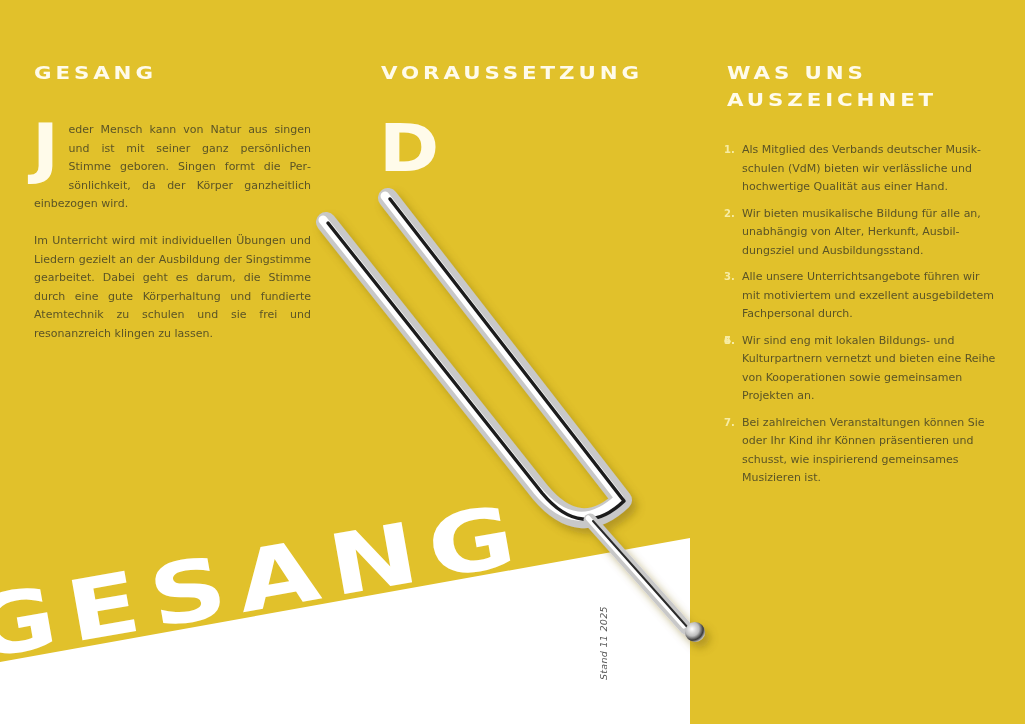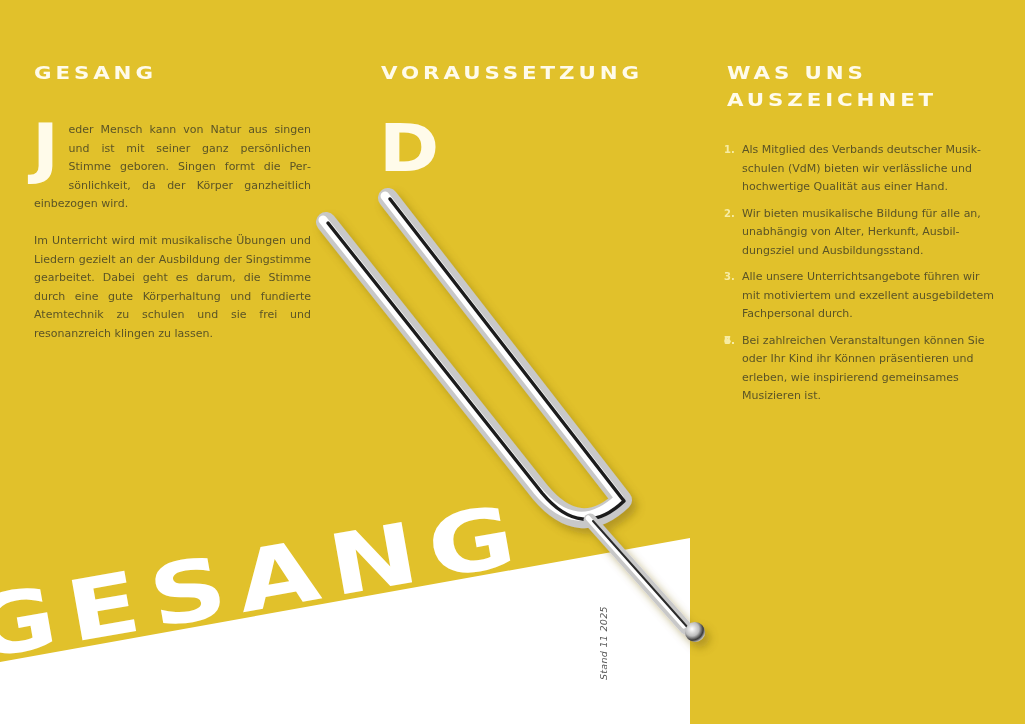--- a/index.html
+++ b/index.html
@@ -96,40 +96,40 @@
 
   <svg class="white-poly" viewBox="0 0 1025 724">
     <polygon points="0,662 690,538 690,724 0,724" fill="#ffffff"></polygon>
   </svg>
 
   <div class="big-word">GESANG</div>
 
   <div class="heading" style="left:34px; top:60px;">Gesang</div>
   <div class="col-text" style="left:34px; top:121px; width:277px;">
     <p><span class="dropcap">J</span><span>eder Mensch kann von Natur aus singen und ist mit seiner ganz persönlichen Stimme geboren. Singen formt die Per­sönlichkeit, da der Körper ganzheitlich einbezo­gen wird.</span></p>
-    <p>Im Unterricht wird mit musikalische Übungen und Liedern gezielt an der Ausbildung der Singstimme gearbeitet. Dabei geht es darum, die Stimme durch eine gute Körperhaltung und fundierte Atemtech­nik zu schulen und sie frei und resonanzreich klin­gen zu lassen.</p>
+    <p>Im Unterricht wird mit individuellen Übungen und Liedern gezielt an der Ausbildung der Singstimme gearbeitet. Dabei geht es darum, die Stimme durch eine gute Körperhaltung und fundierte Atemtech­nik zu schulen und sie frei und resonanzreich klin­gen zu lassen.</p>
   </div>
 
   <div class="heading" style="left:381px; top:60px;">Voraussetzung</div>
   <div class="col-text" style="left:381px; top:121px; width:275px;">
     <p><span class="dropcap">D</span></p>
   </div>
 
   <div class="heading" style="left:727px; top:60px;">
     <div>Was uns</div>
     <div>auszeichnet</div>
   </div>
   <ol class="list">
     <li><span class="num">1.</span><span>Als Mitglied des Verbands deutscher Musik­schulen (VdM) bieten wir verlässliche und hochwertige Qualität aus einer Hand.</span></li>
     <li><span class="num">2.</span><span>Wir bieten musikalische Bildung für alle an, unabhängig von Alter, Herkunft, Ausbil­dungsziel und Ausbildungsstand.</span></li>
     <li><span class="num">3.</span><span>Alle unsere Unterrichtsangebote führen wir mit motiviertem und exzellent ausgebildetem Fachpersonal durch.</span></li>
     <li><span class="num">4.</span></li>
     <li><span class="num">5.</span></li>
-    <li><span class="num">6.</span></li>
-    <li><span class="num">7.</span><span>Bei zahlreichen Veranstaltungen können Sie oder Ihr Kind ihr Können präsentieren und erleben, wie inspirierend gemeinsames Musizieren ist.</span></li>
+    <li><span class="num">6.</span><span>Wir sind eng mit lokalen Bildungs- und Kulturpartnern vernetzt und bieten eine Reihe von Kooperationen sowie gemein­samen Projekten an.</span></li>
+    <li><span class="num">7.</span><span>Bei zahlreichen Veranstaltungen können Sie oder Ihr Kind ihr Können präsentieren und schusst, wie inspirierend gemeinsames Musizieren ist.</span></li>
   </ol>
 
   <div class="stand">Stand 11 2025</div>
 
   <svg class="fork" viewBox="0 0 1025 724">
     <defs>
       <linearGradient id="chrome" x1="0" y1="0" x2="1" y2="0" gradientUnits="objectBoundingBox">
         <stop offset="0" stop-color="#ffffff"></stop>
         <stop offset="0.35" stop-color="#d8d8d8"></stop>
         <stop offset="0.55" stop-color="#2a2a2a"></stop>

